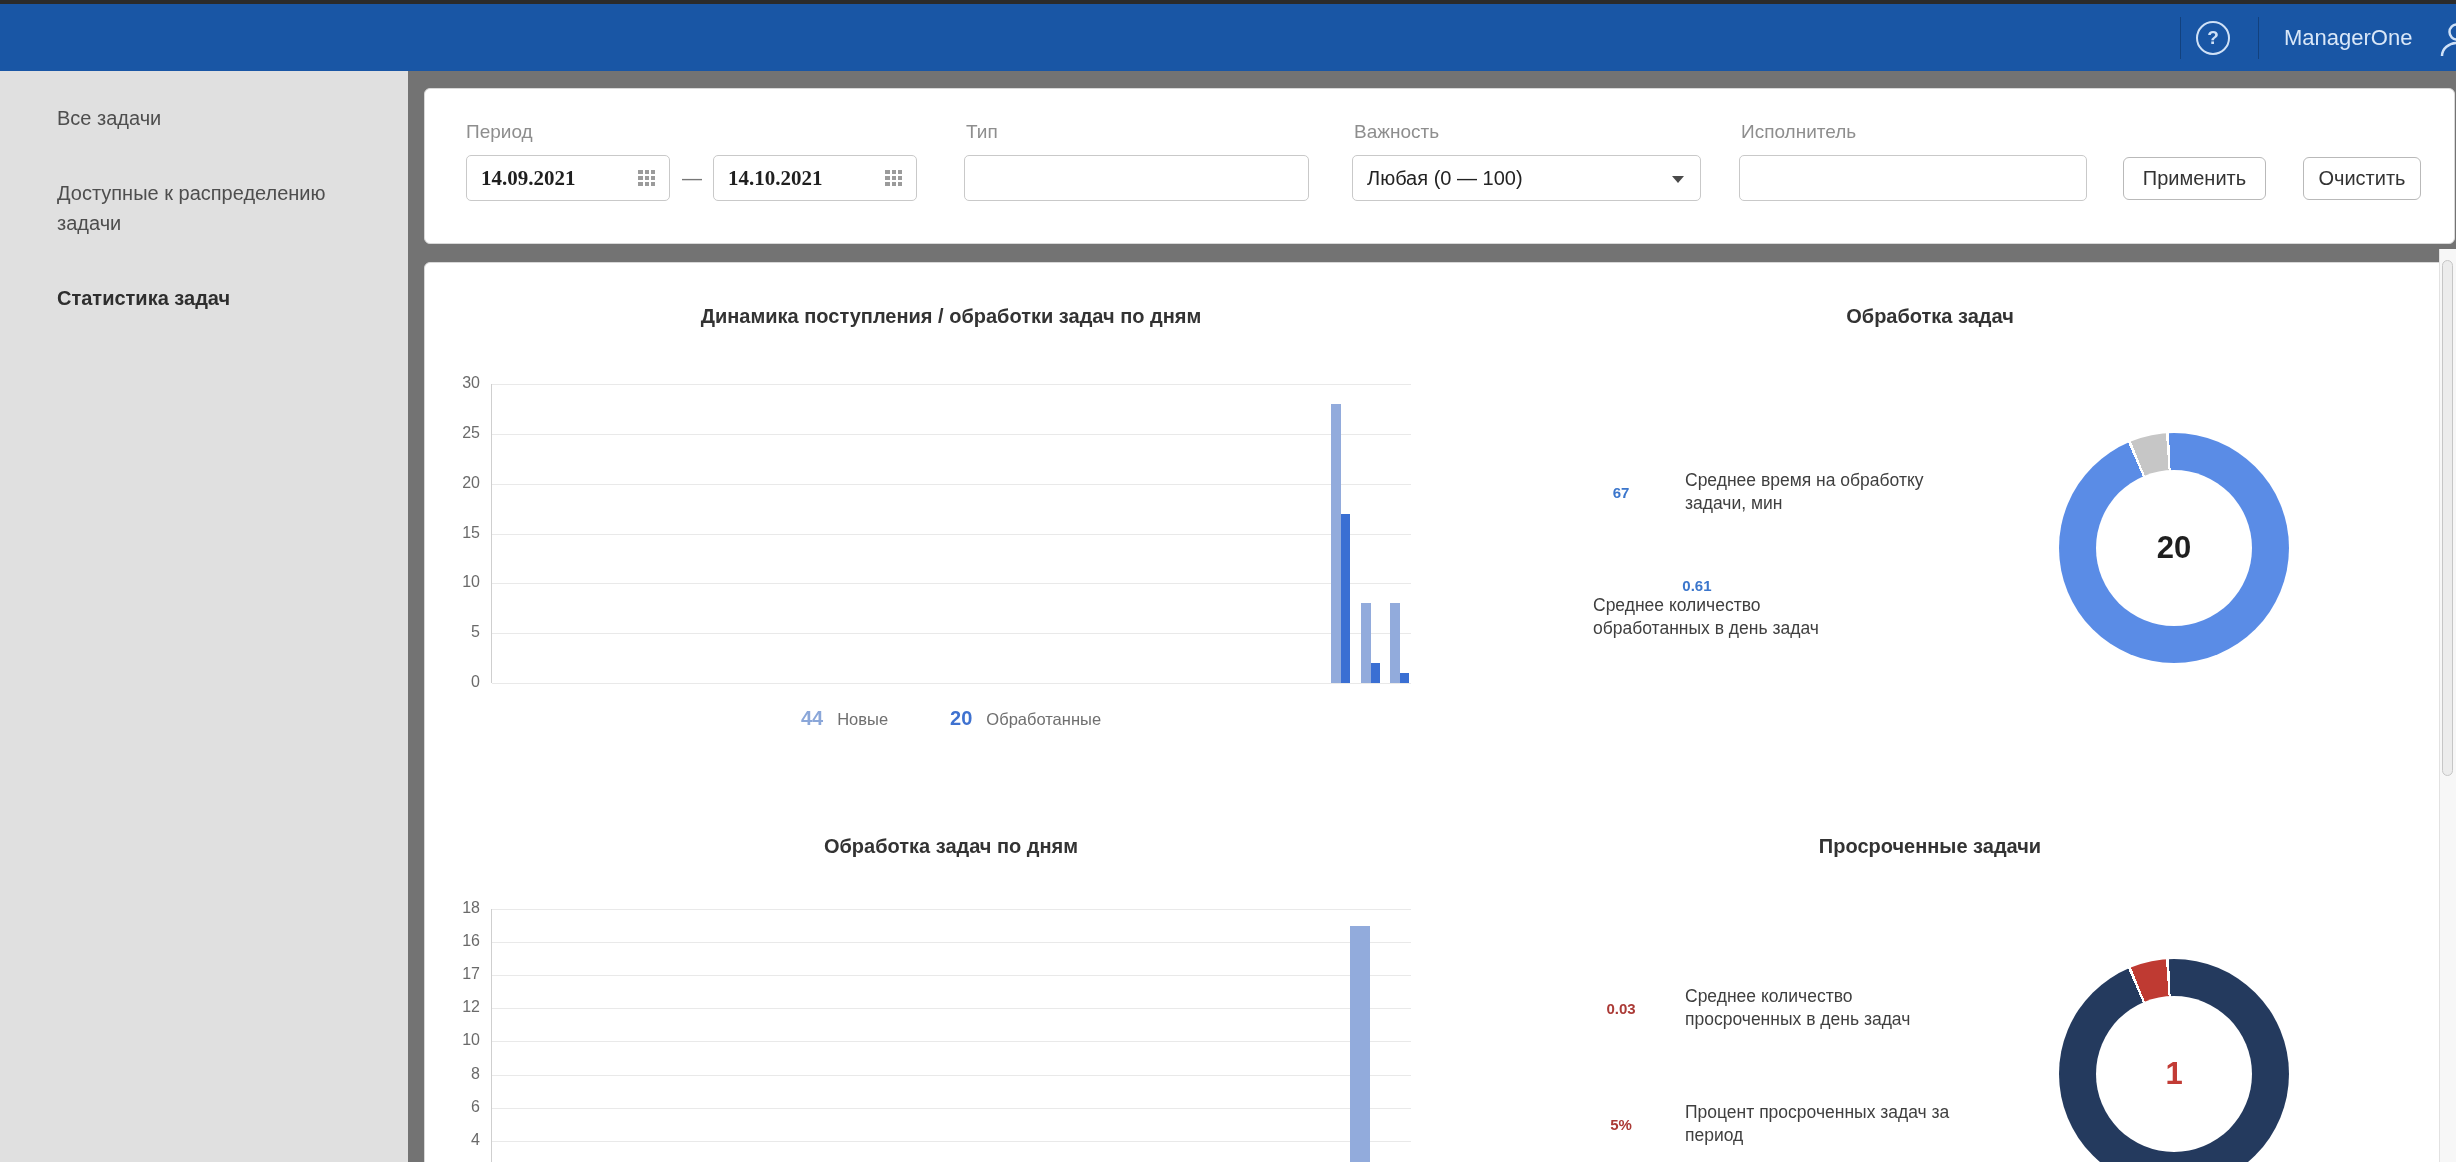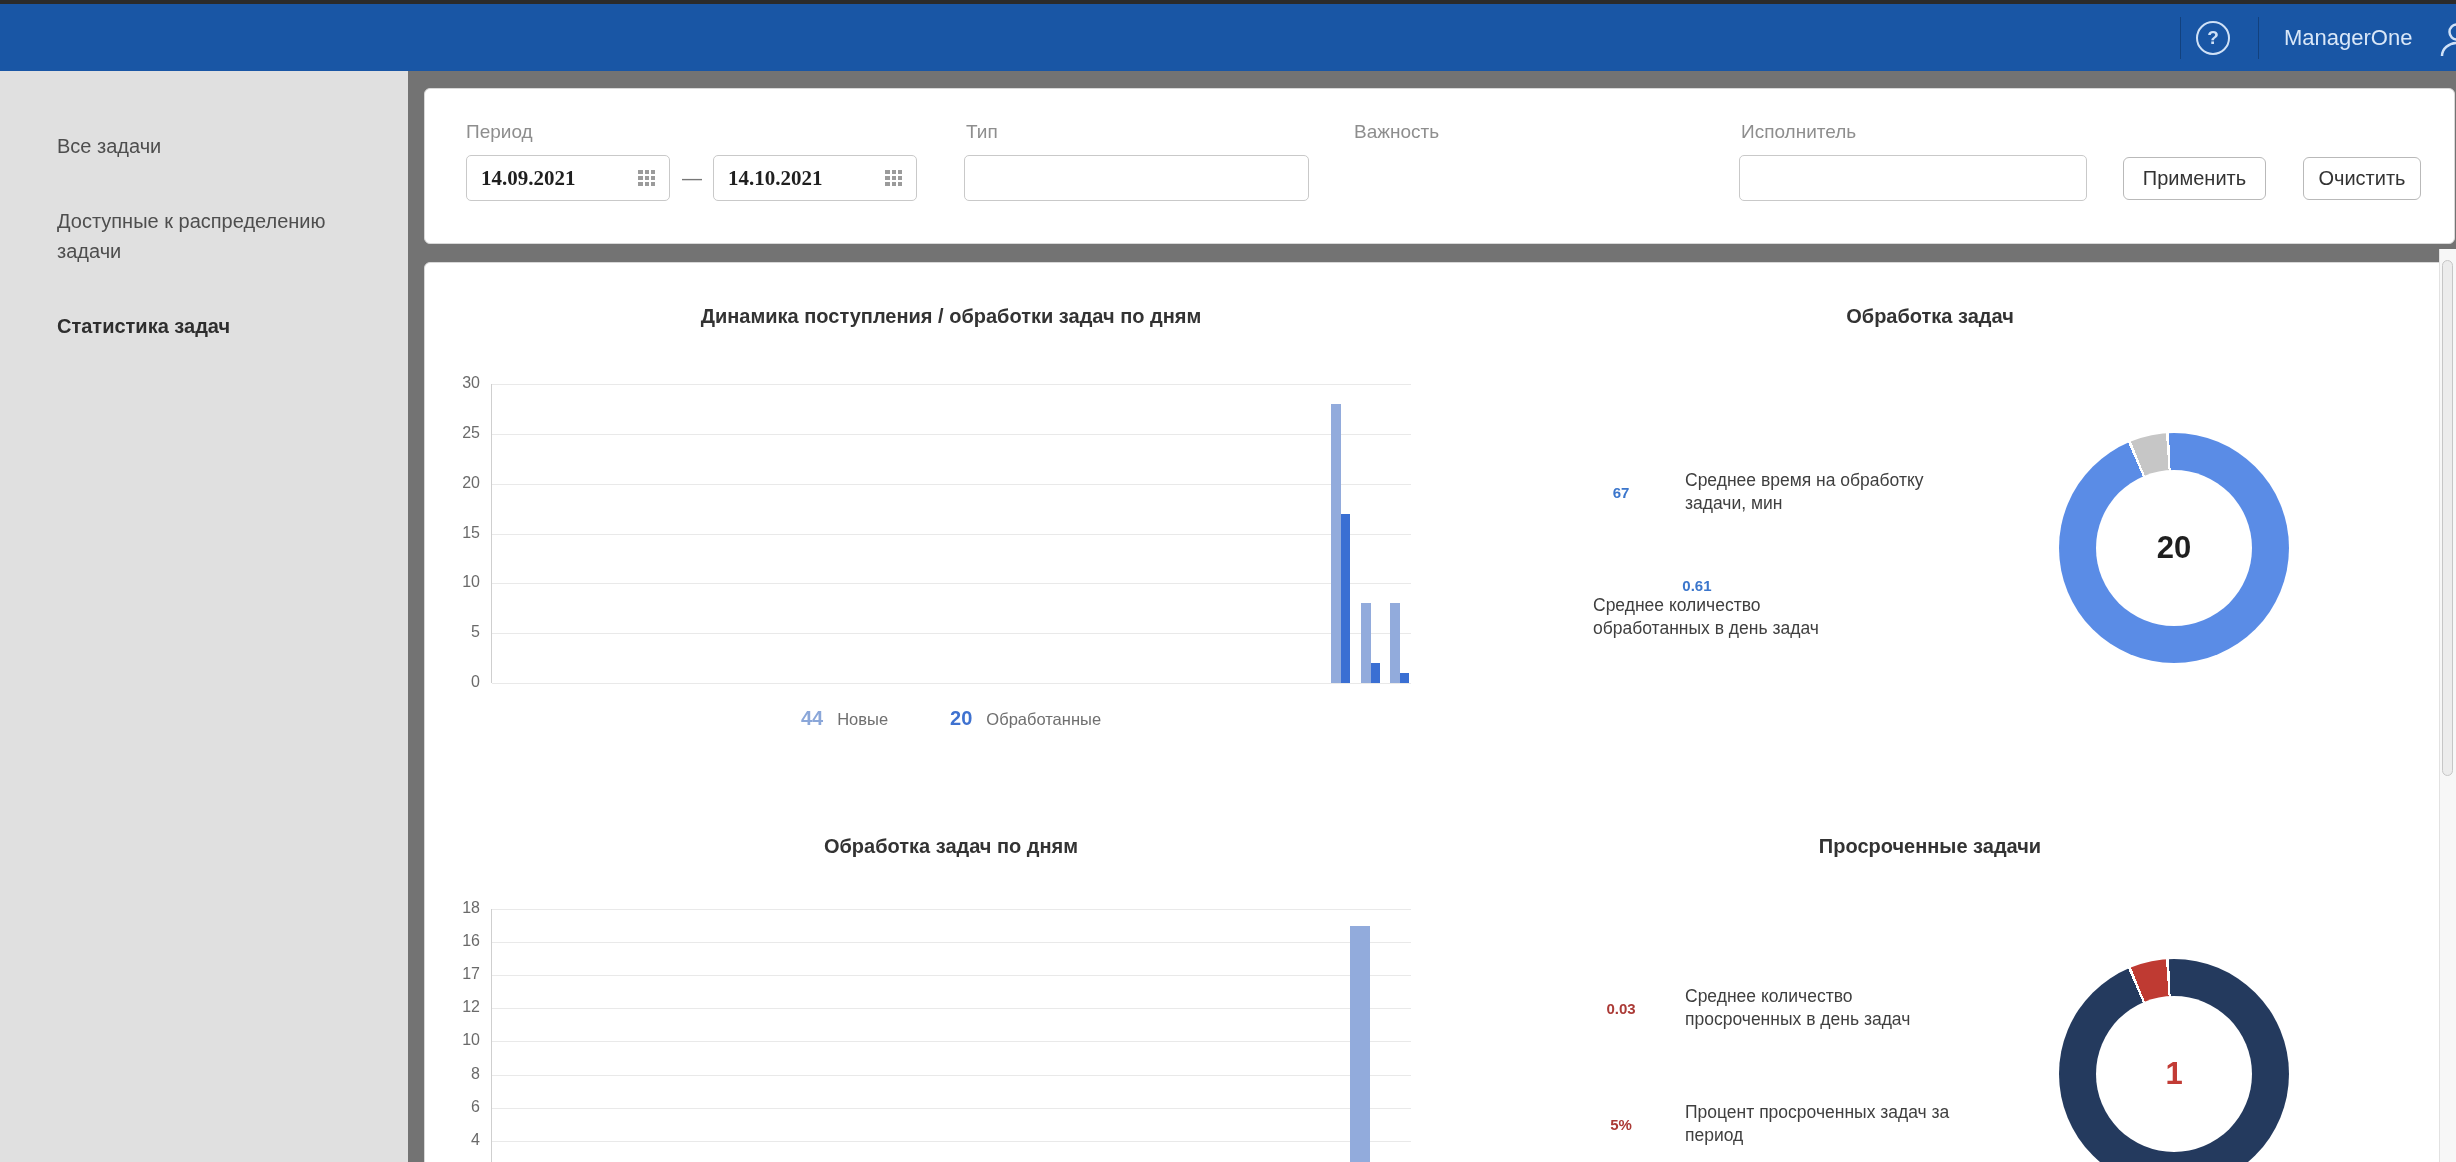--- a/index.html
+++ b/index.html
@@ -14,21 +14,21 @@
   .hdr-sep.s1 { left:2180px; } .hdr-sep.s2 { left:2258px; }
   .help-btn { position:absolute; left:2196px; top:17px; width:34px; height:34px; border:2.5px solid #cfe1f7;
               border-radius:50%; display:flex; align-items:center; justify-content:center;
               color:#cfe1f7; font-size:19px; font-weight:bold; cursor:pointer; }
   .brand { position:absolute; left:2284px; top:0; height:67px; line-height:67px;
            color:#d9e7f8; font-size:22px; }
   .user-ic { position:absolute; left:2438px; top:16px; }
 
   
   .sidebar { position:absolute; left:0; top:71px; width:408px; bottom:0; background:#e0e0e0;
-             padding:60px 40px 0 57px; }
+             padding:32px 40px 0 57px; }
   .side-item { font-size:20px; line-height:30px; color:#4e4e4e; margin-bottom:45px; cursor:pointer; }
   .side-item.active { font-weight:bold; color:#2e2e2e; }
 
   
   .main { position:absolute; left:408px; top:71px; right:0; bottom:0; background:#737373; }
   .card { position:absolute; background:#fff; border:1px solid #d8d8d8; border-radius:6px; }
   .filter-card { left:16px; top:17px; width:2031px; height:156px; }
   .charts-card { left:16px; top:191px; width:2040px; height:1000px; }
 
   
@@ -131,20 +131,24 @@
               <rect x="8" y="14" width="4" height="4"></rect>
               <rect x="14" y="14" width="4" height="4"></rect>
           </g>
         </svg>
       </div>
 
       <div class="f-label" style="left:541px; top:32px;">Тип</div>
       <input class="inp" style="left: 539px; top: 66px; width: 345px;" value="">
 
       <div class="f-label" style="left:929px; top:32px;">Важность</div>
+      <div class="sel" style="left:927px; top:66px; width:349px;">
+        <span>Любая (0 — 100)</span>
+        <span class="caret"></span>
+      </div>
 
       <div class="f-label" style="left:1316px; top:32px;">Исполнитель</div>
       <input class="inp" style="left: 1314px; top: 66px; width: 348px;" value="">
 
       <button class="btn" style="left:1698px; top:68px; width:143px;">Применить</button>
       <button class="btn" style="left:1878px; top:68px; width:118px;">Очистить</button>
     </div>
 
     <div class="card charts-card">
 

